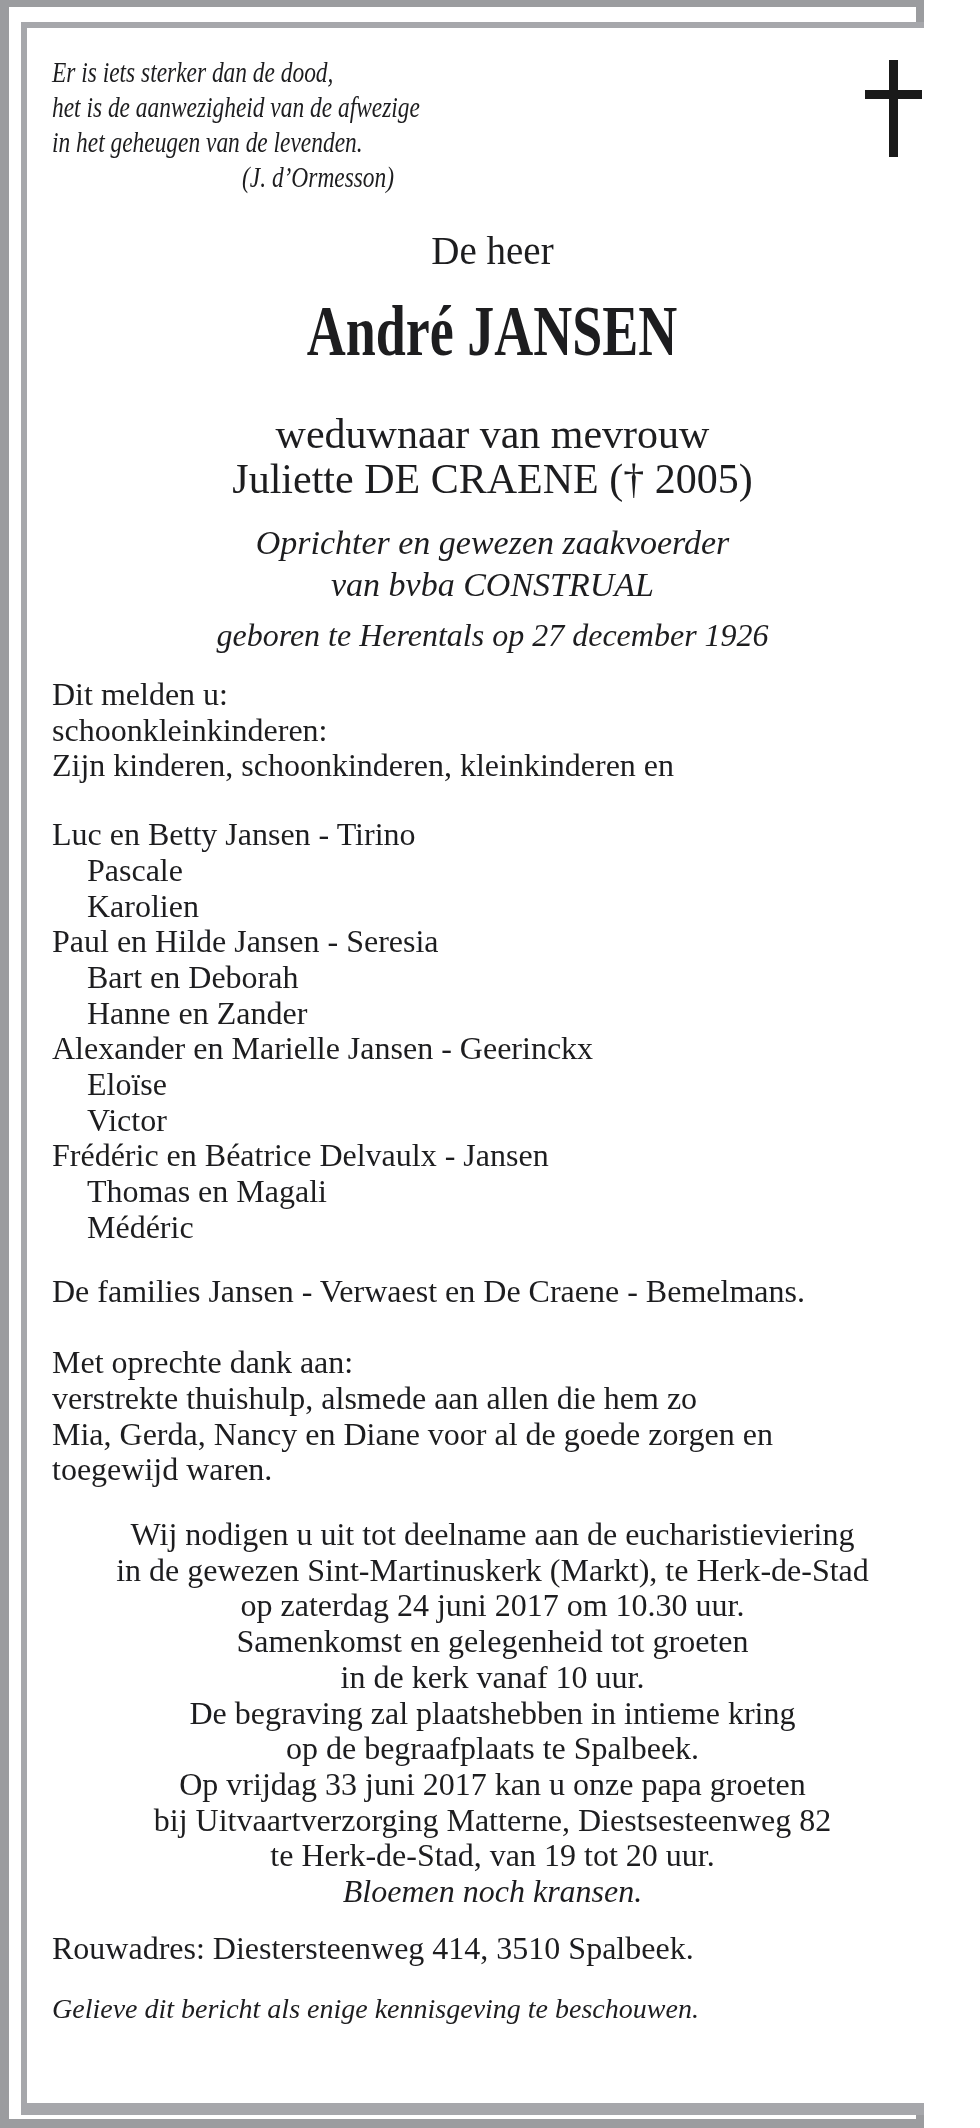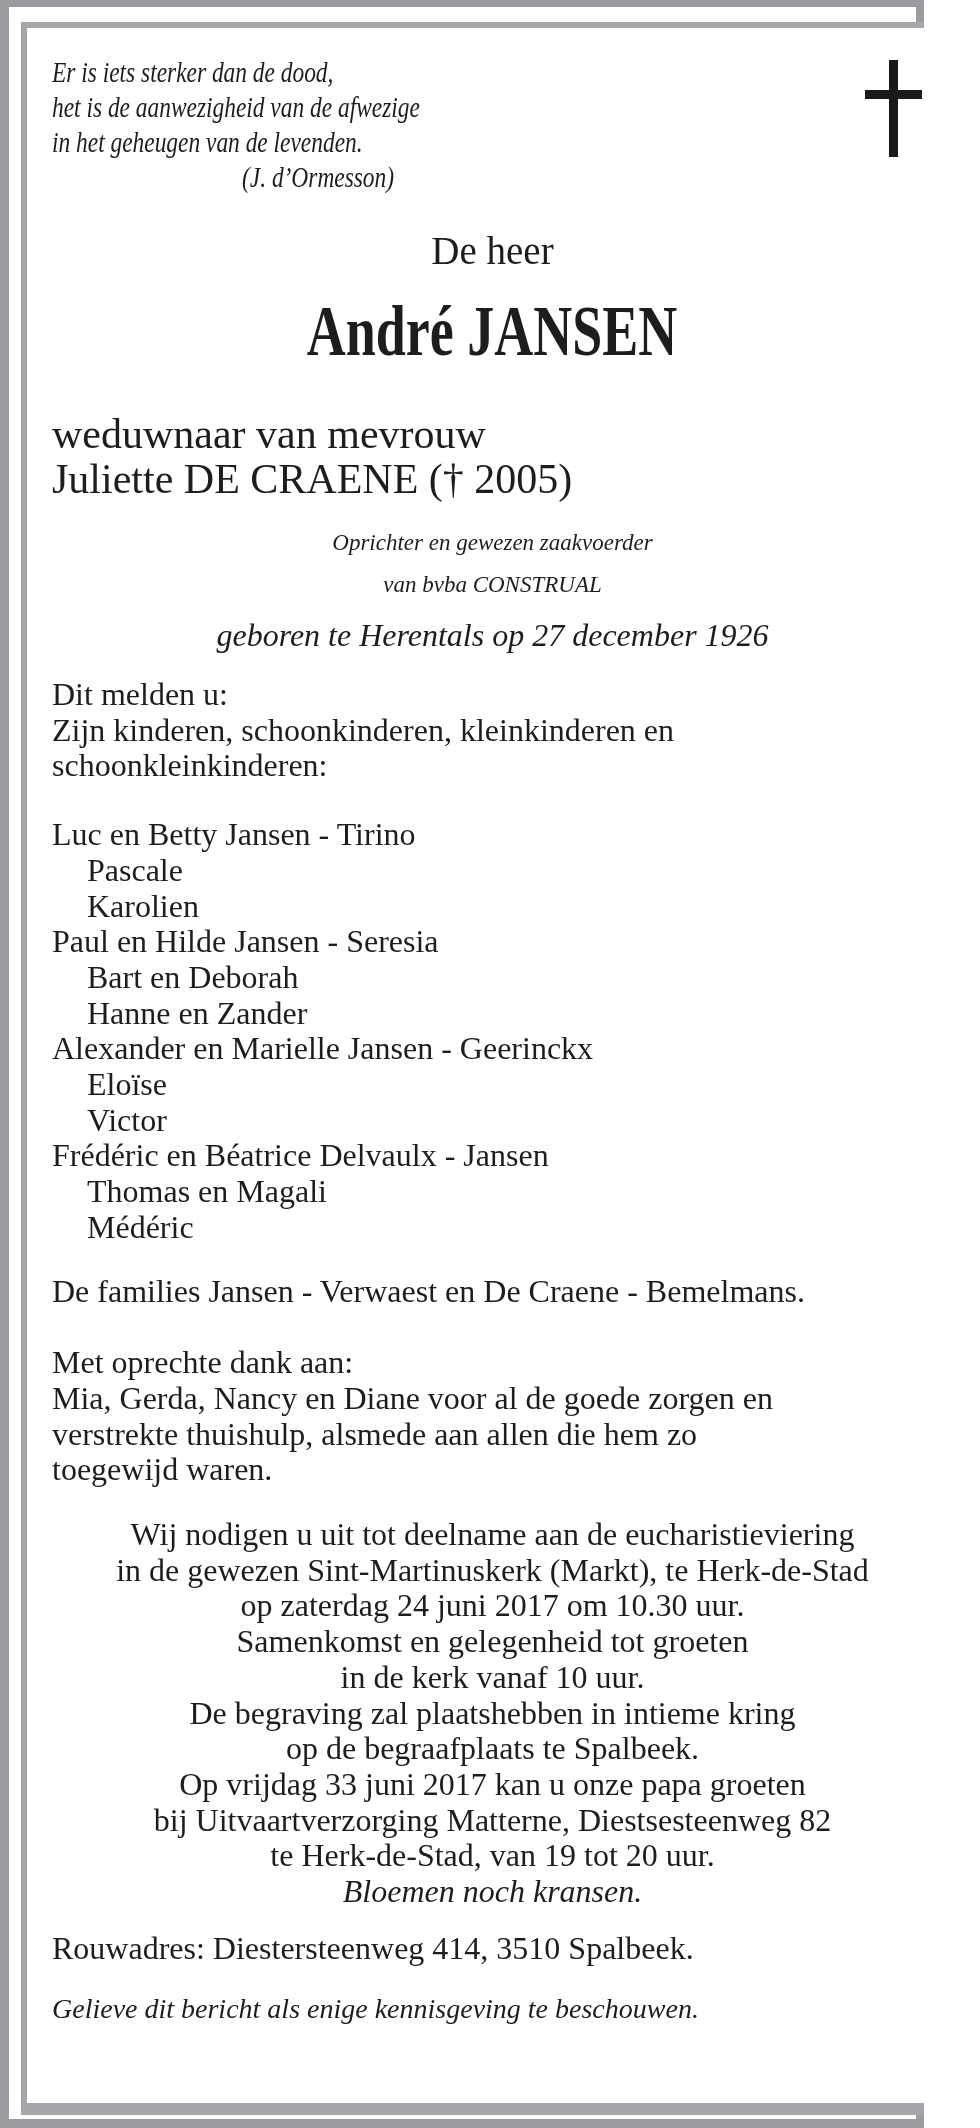--- a/index.html
+++ b/index.html
@@ -23,22 +23,22 @@
   .cross .v{position:absolute;left:24px;top:0;width:9px;height:97px;background:#1a1a1a;}
   .cross .h{position:absolute;left:0;top:30px;width:57px;height:9px;background:#1a1a1a;}
 
   .quote-block{margin-top:26px;font-style:italic;font-size:30px;line-height:35px;}
   .q-line{transform:scaleX(0.78);transform-origin:0 50%;white-space:nowrap;}
   .q-attr{padding-left:190px;}
 
   .salutation{margin-top:34px;text-align:center;font-size:39px;line-height:46px;}
   .name{margin-top:18px;text-align:center;font-size:72px;line-height:78px;font-weight:bold;white-space:nowrap;}
   .name>span{display:inline-block;transform:scaleX(0.75);}
-  .widow{margin-top:42px;text-align:left;font-size:42px;line-height:45px;}
-  .profession{margin-top:20px;text-align:center;font-style:italic;font-size:23px;line-height:42px;}
+  .widow{margin-top:42px;text-align:center;font-size:42px;line-height:45px;}
+  .profession{margin-top:20px;text-align:center;font-style:italic;font-size:34px;line-height:42px;}
   .life{margin-top:12px;text-align:center;font-size:32px;line-height:35px;font-style:italic;}
 
   .announce{margin-top:24px;font-size:32px;line-height:35.7px;}
   .family{margin-top:33px;font-size:32px;line-height:35.7px;}
   .family .grandchild{padding-left:35px;}
   .families-line{margin-top:28px;font-size:32px;line-height:35.7px;}
   .thanks{margin-top:36px;font-size:32px;line-height:35.7px;}
   .ceremony{margin-top:29px;text-align:center;font-size:32px;line-height:35.7px;}
   .flowers{font-style:italic;}
   .address{margin-top:21px;font-size:32px;line-height:35.7px;}
@@ -83,22 +83,22 @@
         <div>Oprichter en gewezen zaakvoerder</div>
         <div>van bvba CONSTRUAL</div>
       </div>
 
     <div class="life">
         <div>geboren te Herentals op 27 december 1926</div>
       </div>
 
     <div class="announce">
         <div>Dit melden u:</div>
+        <div>schoonkleinkinderen:</div>
         <div>Zijn kinderen, schoonkinderen, kleinkinderen en</div>
-        <div>schoonkleinkinderen:</div>
       </div>
 
     <div class="family">
         <div class="child">Luc en Betty Jansen - Tirino</div>
         <div class="grandchild">Pascale</div>
         <div class="grandchild">Karolien</div>
         <div class="child">Paul en Hilde Jansen - Seresia</div>
         <div class="grandchild">Bart en Deborah</div>
         <div class="grandchild">Hanne en Zander</div>
         <div class="child">Alexander en Marielle Jansen - Geerinckx</div>
@@ -106,22 +106,22 @@
         <div class="grandchild">Victor</div>
         <div class="child">Frédéric en Béatrice Delvaulx - Jansen</div>
         <div class="grandchild">Thomas en Magali</div>
         <div class="grandchild">Médéric</div>
       </div>
 
     <div class="families-line">De families Jansen - Verwaest en De Craene - Bemelmans.</div>
 
     <div class="thanks">
         <div>Met oprechte dank aan:</div>
+        <div>verstrekte thuishulp, alsmede aan allen die hem zo</div>
         <div>Mia, Gerda, Nancy en Diane voor al de goede zorgen en</div>
-        <div>verstrekte thuishulp, alsmede aan allen die hem zo</div>
         <div>toegewijd waren.</div>
       </div>
 
     <div class="ceremony">
       <div>
           <div>Wij nodigen u uit tot deelname aan de eucharistieviering</div>
           <div>in de gewezen Sint-Martinuskerk (Markt), te Herk-de-Stad</div>
           <div>op zaterdag 24 juni 2017 om 10.30 uur.</div>
           <div>Samenkomst en gelegenheid tot groeten</div>
           <div>in de kerk vanaf 10 uur.</div>

